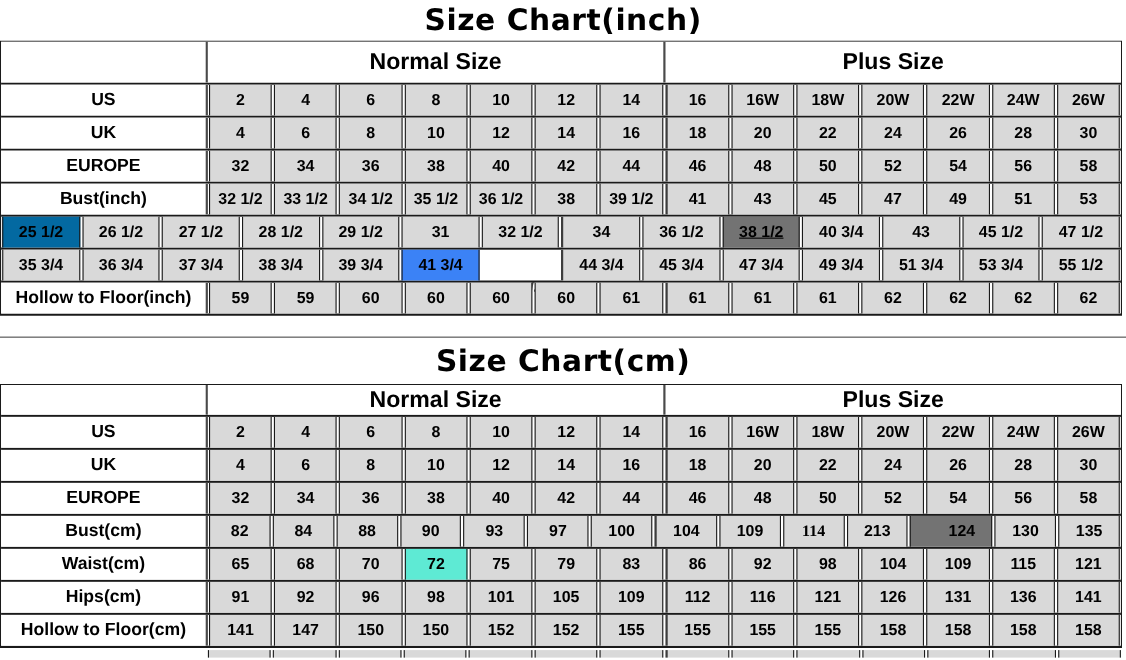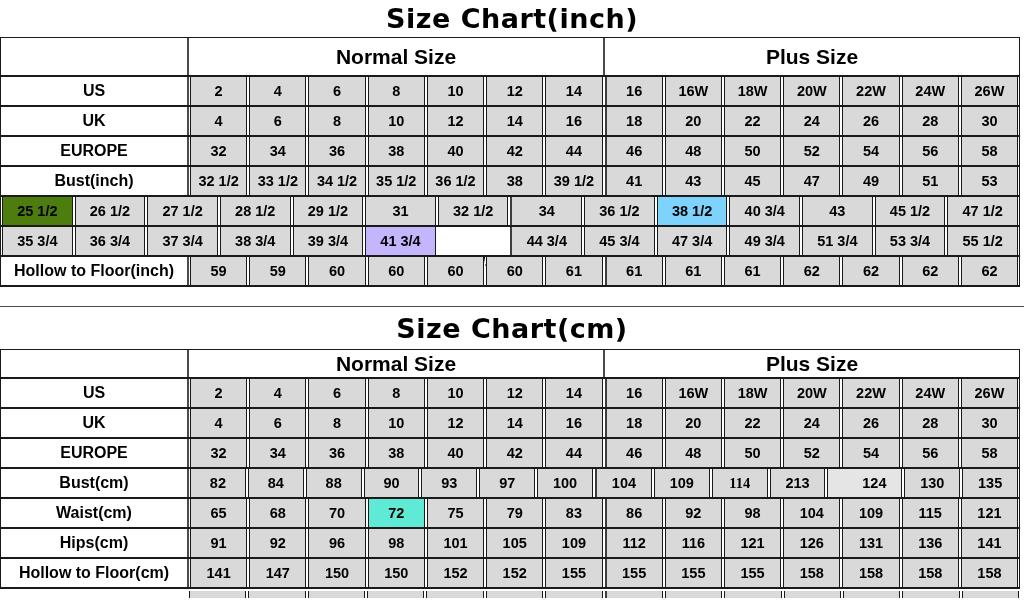--- a/index.html
+++ b/index.html
@@ -186,44 +186,44 @@
             <div class="dcell" style="background: rgb(217, 217, 217);">43</div>
             <div class="dcell" style="background: rgb(217, 217, 217);">45</div>
             <div class="dcell" style="background: rgb(217, 217, 217);">47</div>
             <div class="dcell" style="background: rgb(217, 217, 217);">49</div>
             <div class="dcell" style="background: rgb(217, 217, 217);">51</div>
             <div class="dcell" style="background: rgb(217, 217, 217);">53</div>
           </div>
         </div>
         <div class="trow">
           <div class="data-cells">
-            <div class="dcell" style="background: #4d7c0f;">25 1/2</div>
+            <div class="dcell" style="background: #0369a1;">25 1/2</div>
             <div class="dcell" style="background: rgb(217, 217, 217);">26 1/2</div>
             <div class="dcell" style="background: rgb(217, 217, 217);">27 1/2</div>
             <div class="dcell" style="background: rgb(217, 217, 217);">28 1/2</div>
             <div class="dcell" style="background: rgb(217, 217, 217);">29 1/2</div>
             <div class="dcell" style="background: rgb(217, 217, 217);">31</div>
             <div class="dcell" style="background: rgb(217, 217, 217);">32 1/2</div>
             <div class="dcell plus-start" style="background: rgb(217, 217, 217);">34</div>
             <div class="dcell" style="background: rgb(217, 217, 217);">36 1/2</div>
-            <div class="dcell" style="background: #7dd3fc;">38 1/2</div>
+            <div class="dcell" style="background: #737373; text-decoration: underline;">38 1/2</div>
             <div class="dcell" style="background: rgb(217, 217, 217);">40 3/4</div>
             <div class="dcell" style="background: rgb(217, 217, 217);">43</div>
             <div class="dcell" style="background: rgb(217, 217, 217);">45 1/2</div>
             <div class="dcell" style="background: rgb(217, 217, 217);">47 1/2</div>
           </div>
         </div>
         <div class="trow">
           <div class="data-cells">
             <div class="dcell" style="background: rgb(217, 217, 217);">35 3/4</div>
             <div class="dcell" style="background: rgb(217, 217, 217);">36 3/4</div>
             <div class="dcell" style="background: rgb(217, 217, 217);">37 3/4</div>
             <div class="dcell" style="background: rgb(217, 217, 217);">38 3/4</div>
             <div class="dcell" style="background: rgb(217, 217, 217);">39 3/4</div>
-            <div class="dcell" style="background: #c4b5fd;">41 3/4</div>
+            <div class="dcell" style="background: #3b82f6;">41 3/4</div>
             <div class="dcell" style="background: rgb(217, 217, 217); margin-top: 36px;">42 3/4</div>
             <div class="dcell plus-start" style="background: rgb(217, 217, 217);">44 3/4</div>
             <div class="dcell" style="background: rgb(217, 217, 217);">45 3/4</div>
             <div class="dcell" style="background: rgb(217, 217, 217);">47 3/4</div>
             <div class="dcell" style="background: rgb(217, 217, 217);">49 3/4</div>
             <div class="dcell" style="background: rgb(217, 217, 217);">51 3/4</div>
             <div class="dcell" style="background: rgb(217, 217, 217);">53 3/4</div>
             <div class="dcell" style="background: rgb(217, 217, 217);">55 1/2</div>
           </div>
         </div>
@@ -327,21 +327,21 @@
             <div class="dcell" style="background: rgb(217, 217, 217);">84</div>
             <div class="dcell" style="background: rgb(217, 217, 217);">88</div>
             <div class="dcell" style="background: rgb(217, 217, 217);">90</div>
             <div class="dcell" style="background: rgb(217, 217, 217);">93</div>
             <div class="dcell" style="background: rgb(217, 217, 217);">97</div>
             <div class="dcell" style="background: rgb(217, 217, 217);">100</div>
             <div class="dcell plus-start" style="background: rgb(217, 217, 217);">104</div>
             <div class="dcell" style="background: rgb(217, 217, 217);">109</div>
             <div class="dcell" style="background: rgb(217, 217, 217); font-family: Liberation Serif, serif;">114</div>
             <div class="dcell" style="background: rgb(217, 217, 217);">213</div>
-            <div class="dcell" style="background: #e5e5e5; padding-left: 19px;">124</div>
+            <div class="dcell" style="background: #737373; padding-left: 19px;">124</div>
             <div class="dcell" style="background: rgb(217, 217, 217);">130</div>
             <div class="dcell" style="background: rgb(217, 217, 217);">135</div>
           </div>
         </div>
         <div class="trow">
           <div class="label-cell">Waist(cm)</div>
           <div class="data-cells">
             <div class="dcell" style="background: rgb(217, 217, 217);">65</div>
             <div class="dcell" style="background: rgb(217, 217, 217);">68</div>
             <div class="dcell" style="background: rgb(217, 217, 217);">70</div>

